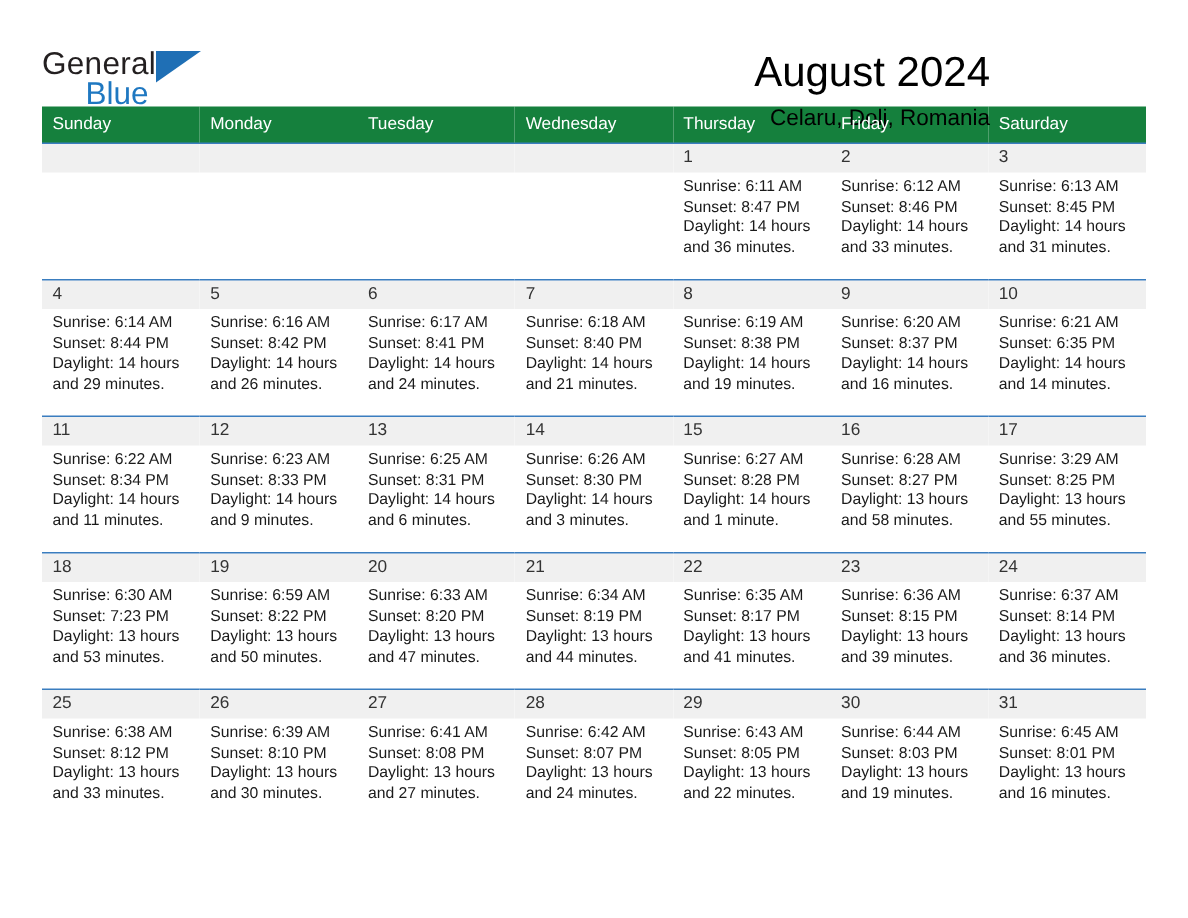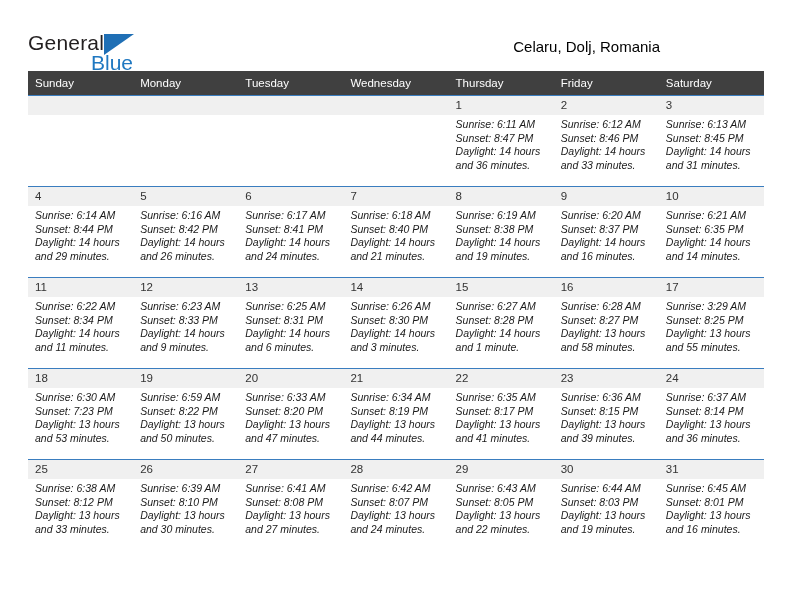--- a/index.html
+++ b/index.html
@@ -47,21 +47,20 @@
     font-family: "Liberation Sans", sans-serif;
   }
   .brand-blue {
     position: absolute;
     left: 29px;
     top: 20px;
     font-size: 21px;
     color: #1f78c1;
     line-height: 1;
     font-family: "Liberation Sans", sans-serif;
-    margin-left: 34px;
   }
   .brand-triangle {
     position: absolute;
     left: 76px;
     top: 2px;
     width: 0;
     height: 0;
     border-left: 30px solid #1f6fb5;
     border-bottom: 21px solid transparent;
   }
@@ -86,21 +85,21 @@
   }
 
   
   .calendar {
     width: 736px;
     border-collapse: collapse;
     table-layout: fixed;
     margin-top: 3px;
   }
   .calendar th {
-    background: #404040;
+    background: #15803d;
     color: #ffffff;
     font-size: 11.5px;
     font-weight: normal;
     text-align: left;
     padding: 6px 0 6px 7px;
     height: 19px;
     box-sizing: border-box;
     border: none;
   }
   .calendar td {
@@ -129,21 +128,20 @@
     box-sizing: border-box;
   }
   .daynum.empty {
     color: transparent;
   }
   .details {
     padding: 3px 6px 0 7px;
     font-size: 10.5px;
     line-height: 13.6px;
     color: #1a1a1a;
-    font-style: italic;
   }
   .details div {
     white-space: nowrap;
   }
   td.blank .daynum {
     background: #f0f0f0;
   }
 </style>
 </head>
 <body>
@@ -152,20 +150,21 @@
 
   <div class="header">
 
     <div class="brand">
       <span class="brand-general">General</span>
       <span class="brand-triangle"></span>
       <span class="brand-blue">Blue</span>
     </div>
 
     <div class="title-block">
+      <h1 class="cal-title">August 2024</h1>
       <div class="cal-subtitle">Celaru, Dolj, Romania</div>
     </div>
 
   </div>
 
   <table class="calendar">
     <thead>
       <tr>
         <th>Sunday</th>
         <th>Monday</th>

